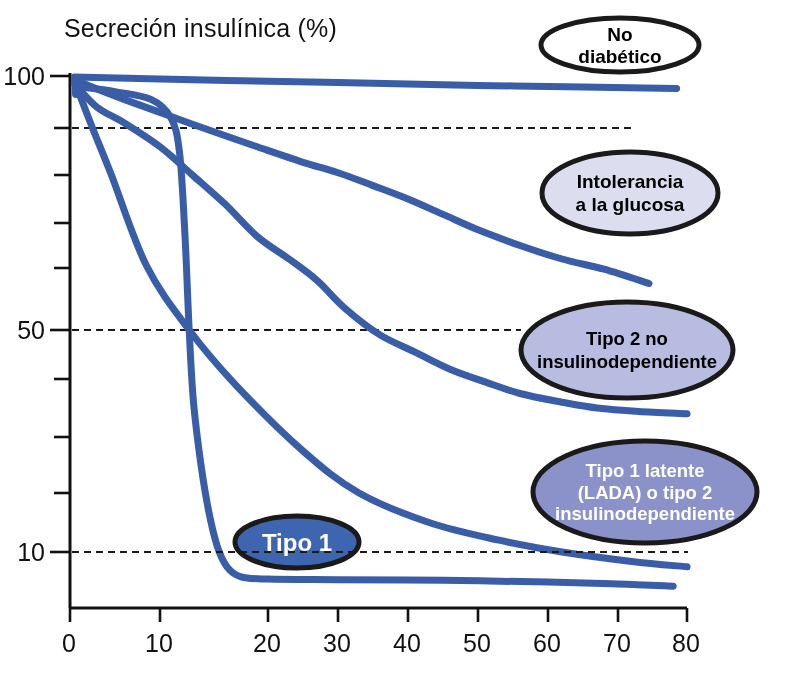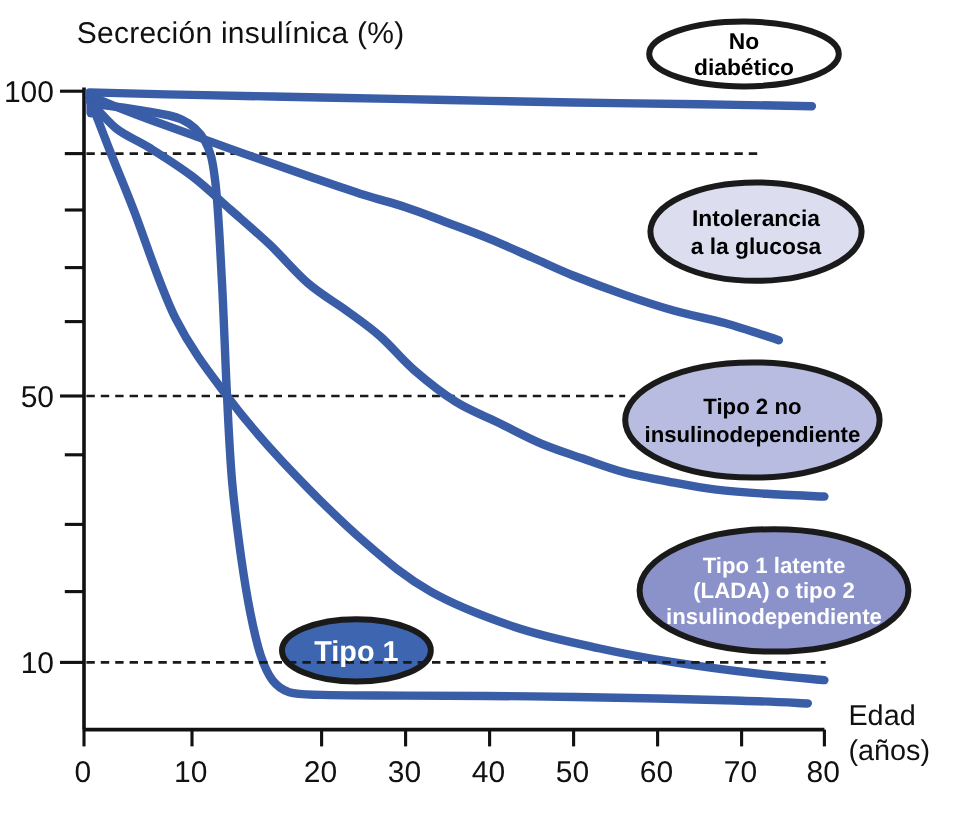--- a/index.html
+++ b/index.html
@@ -63,17 +63,13 @@
       <ellipse cx="627" cy="350" rx="106" ry="48" fill="#b7bce0" stroke="#1a1a1a" stroke-width="5"></ellipse>
       <ellipse cx="645" cy="492" rx="112" ry="51" fill="#8b92ca" stroke="#1a1a1a" stroke-width="5"></ellipse>
       <ellipse cx="297" cy="542" rx="62" ry="26" fill="#3e66b0" stroke="#1a1a1a" stroke-width="5"></ellipse>
       <line x1="72" y1="552" x2="688" y2="552" stroke="#1a1a1a" stroke-width="2.2" stroke-dasharray="7 5"></line>
       <text text-anchor="middle" font-size="19" font-weight="bold" fill="#000000"><tspan x="620" y="40.84">No</tspan><tspan x="620" y="62.84">diabético</tspan></text>
       <text text-anchor="middle" font-size="19" font-weight="bold" fill="#000000"><tspan x="630" y="188.34">Intolerancia</tspan><tspan x="630" y="211.34">a la glucosa</tspan></text>
       <text text-anchor="middle" font-size="18.5" font-weight="bold" fill="#000000"><tspan x="627" y="345.16">Tipo 2 no</tspan><tspan x="627" y="368.16">insulinodependiente</tspan></text>
       <text text-anchor="middle" font-size="18.5" font-weight="bold" fill="#ffffff"><tspan x="645" y="477.16">Tipo 1 latente</tspan><tspan x="645" y="498.66">(LADA) o tipo 2</tspan><tspan x="645" y="520.16">insulinodependiente</tspan></text>
       <text text-anchor="middle" font-size="24" font-weight="bold" fill="#ffffff"><tspan x="297" y="550.64">Tipo 1</tspan></text>
     </svg>
-  <div class="edad-label">
-    <div>Edad</div>
-    <div>(años)</div>
-  </div>
 </div>
 
 </body></html>

